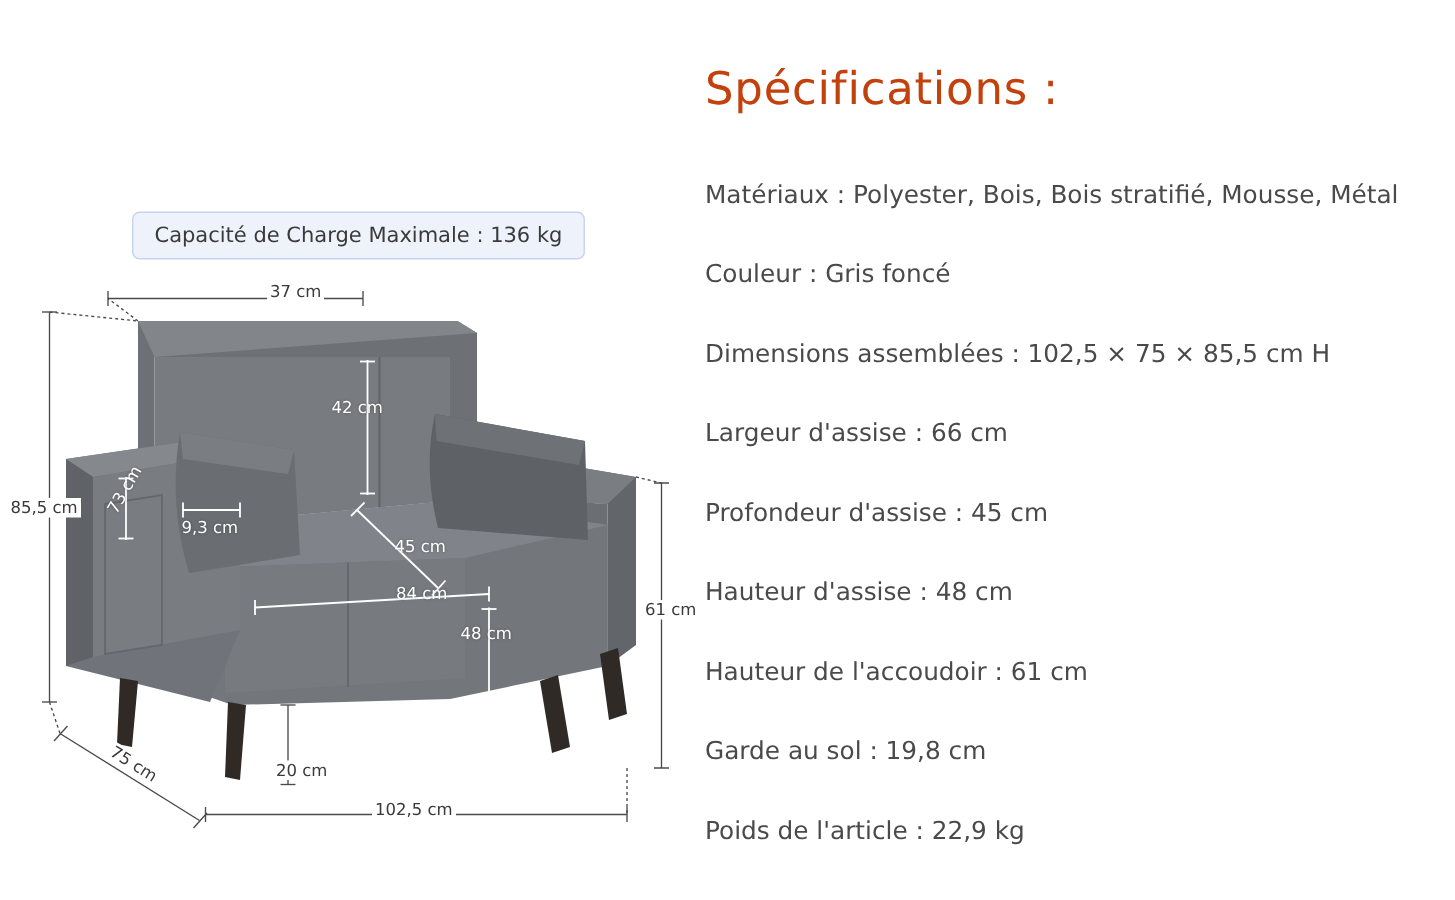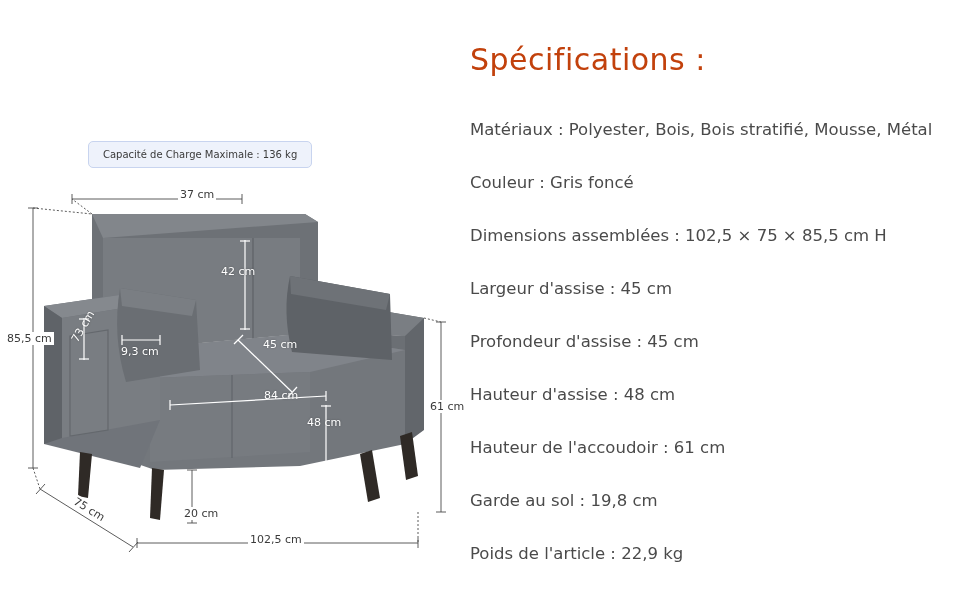--- a/index.html
+++ b/index.html
@@ -30,21 +30,21 @@
   }
 
   .capacity-badge {
     position: absolute;
     left: 88px;
     top: 141px;
     padding: 7px 14px;
     background: #eef2fb;
     border: 1px solid #c8d4ef;
     border-radius: 5px;
-    font-size: 10px;
+    font-size: 14px;
     color: #3a3a3a;
     white-space: nowrap;
   }
 
   .sofa-svg {
     position: absolute;
     left: 0;
     top: 0;
   }
 
@@ -196,37 +196,37 @@
         <line x1="122" y1="335" x2="122" y2="345"></line>
         <line x1="160" y1="335" x2="160" y2="345"></line>
       </g>
     </svg>
 
     <div class="dim-label" style="left:178px; top:188px;">37 cm</div>
     <div class="dim-label" style="left:5px; top:332px;">85,5 cm</div>
     <div class="dim-label white" style="left:219px; top:265px;">42 cm</div>
     <div class="dim-label white" style="left:64px; top:320px; transform:rotate(-60deg);">73 cm</div>
     <div class="dim-label white" style="left:119px; top:345px;">9,3 cm</div>
-    <div class="dim-label white" style="left:261px; top:338px;">45 cm</div>
+    <div class="dim-label white" style="left:261px; top:358px;">45 cm</div>
     <div class="dim-label white" style="left:262px; top:389px;">84 cm</div>
     <div class="dim-label white" style="left:305px; top:416px;">48 cm</div>
     <div class="dim-label" style="left:428px; top:400px;">61 cm</div>
     <div class="dim-label" style="left:182px; top:507px;">20 cm</div>
     <div class="dim-label" style="left:70px; top:503px; transform:rotate(32deg);">75 cm</div>
     <div class="dim-label" style="left:248px; top:533px;">102,5 cm</div>
   </div>
 
   <div class="right-panel">
     <div class="spec-title">Spécifications :</div>
 
     <div class="spec-list">
       <div class="spec-item">Matériaux : Polyester, Bois, Bois stratifié, Mousse, Métal</div>
       <div class="spec-item">Couleur :  Gris foncé</div>
       <div class="spec-item">Dimensions assemblées : 102,5 × 75 × 85,5 cm H</div>
-      <div class="spec-item">Largeur d'assise : 45 cm</div>
+      <div class="spec-item">Largeur d'assise : 66 cm</div>
       <div class="spec-item">Profondeur d'assise : 45 cm</div>
       <div class="spec-item">Hauteur d'assise : 48 cm</div>
       <div class="spec-item">Hauteur de l'accoudoir : 61 cm</div>
       <div class="spec-item">Garde au sol : 19,8 cm</div>
       <div class="spec-item">Poids de l'article : 22,9 kg</div>
     </div>
   </div>
 
 </div>
 

